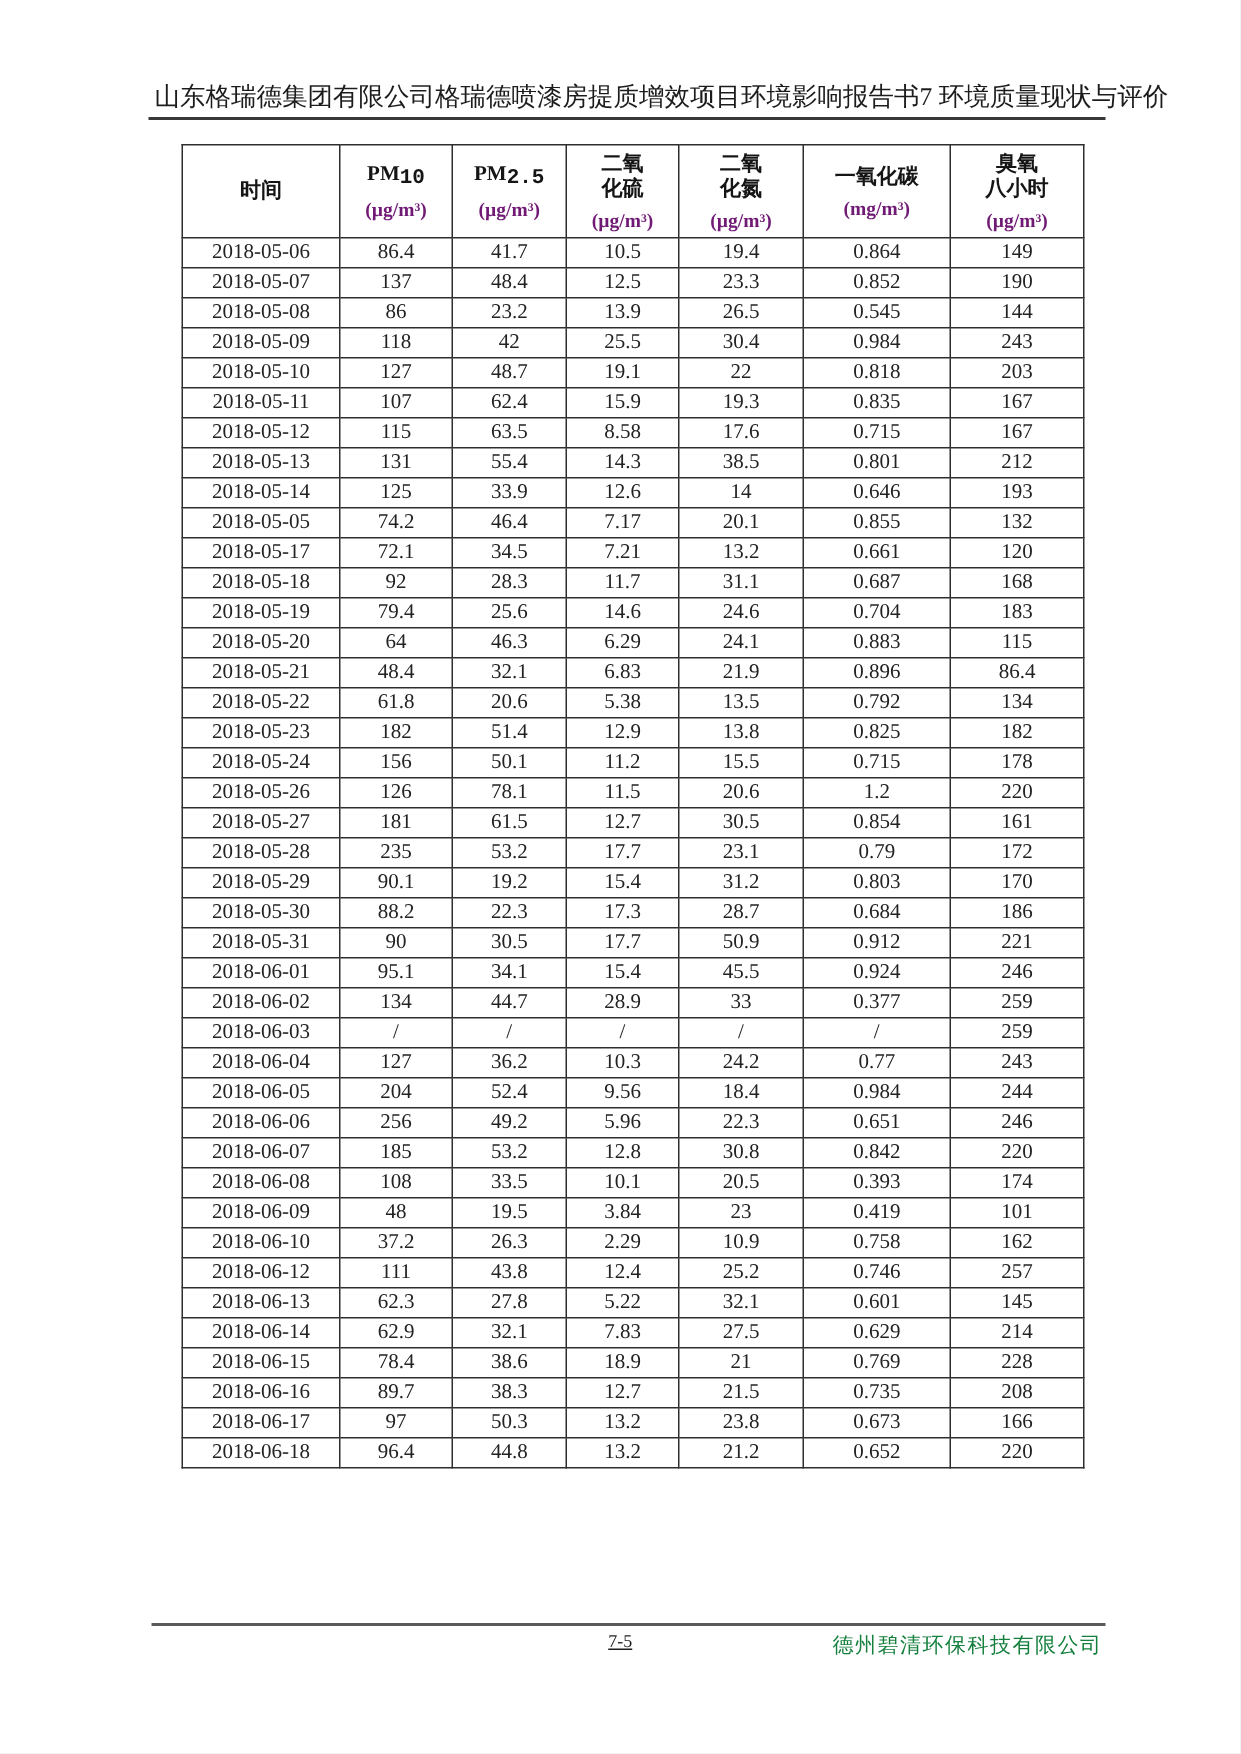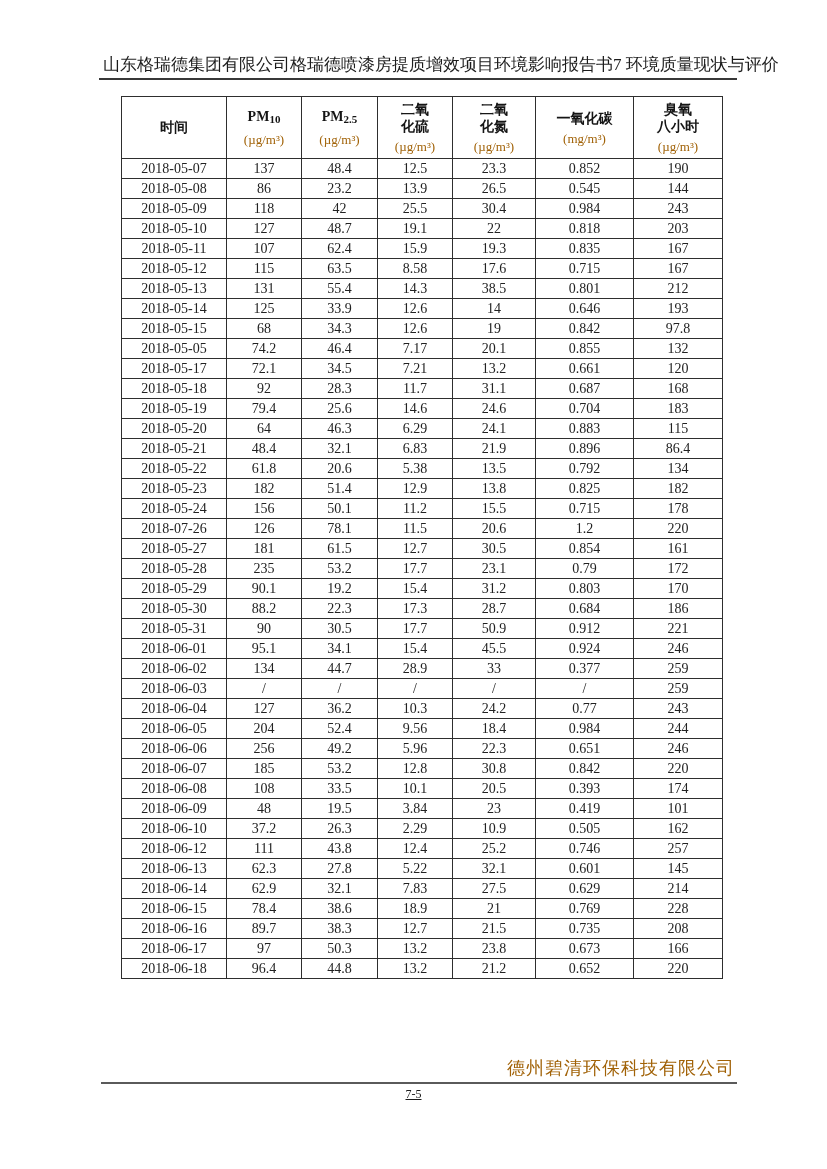--- a/index.html
+++ b/index.html
@@ -60,31 +60,32 @@
     line-height: 19px;
     color: #222;
   }
   .hname {
     font-size: 14px;
     line-height: 17px;
     font-weight: bold;
     color: #151515;
   }
   .hname sub {
-    font-size: 11px;
+    font-size: 14px;
     font-weight: bold;
     vertical-align: -2px;
     letter-spacing: 0;
+    font-family: Liberation Mono, monospace;
   }
   .hunit {
     font-size: 13px;
     line-height: 15px;
-    font-weight: normal;
+    font-weight: bold;
     margin-top: 4px;
-    color: #a16207;
+    color: #701a75;
   }
 
   
   .footer-rule {
     position: absolute;
     top: 1082px;
     left: 101px;
     width: 636px;
     height: 2px;
     background: #5a5a5a;
@@ -94,26 +95,26 @@
     top: 1087px;
     left: 0;
     width: 827px;
     text-align: center;
     font-size: 12px;
     line-height: 14px;
     text-decoration: underline;
   }
   .footer-company {
     position: absolute;
-    top: 1060px;
+    top: 1090px;
     right: 92px;
-    font-size: 18px;
+    font-size: 14px;
     line-height: 16px;
     letter-spacing: 1px;
-    color: #a16207;
+    color: #15803d;
     white-space: nowrap;
   }
 </style>
 </head>
 <body>
 
 <div class="page">
 
   <div class="page-header">
     <span>山东格瑞德集团有限公司格瑞德喷漆房提质增效项目环境影响报告书</span>
@@ -157,20 +158,29 @@
             <div class="hunit">(mg/m³)</div>
           </th>
           <th>
             <div class="hname">臭氧<br>八小时</div>
             <div class="hunit">(µg/m³)</div>
           </th>
         </tr>
       </thead>
     <tbody>
         <tr>
+          <td>2018-05-06</td>
+          <td>86.4</td>
+          <td>41.7</td>
+          <td>10.5</td>
+          <td>19.4</td>
+          <td>0.864</td>
+          <td>149</td>
+        </tr>
+        <tr>
           <td>2018-05-07</td>
           <td>137</td>
           <td>48.4</td>
           <td>12.5</td>
           <td>23.3</td>
           <td>0.852</td>
           <td>190</td>
         </tr>
         <tr>
           <td>2018-05-08</td>
@@ -229,29 +239,20 @@
         <tr>
           <td>2018-05-14</td>
           <td>125</td>
           <td>33.9</td>
           <td>12.6</td>
           <td>14</td>
           <td>0.646</td>
           <td>193</td>
         </tr>
         <tr>
-          <td>2018-05-15</td>
-          <td>68</td>
-          <td>34.3</td>
-          <td>12.6</td>
-          <td>19</td>
-          <td>0.842</td>
-          <td>97.8</td>
-        </tr>
-        <tr>
           <td>2018-05-05</td>
           <td>74.2</td>
           <td>46.4</td>
           <td>7.17</td>
           <td>20.1</td>
           <td>0.855</td>
           <td>132</td>
         </tr>
         <tr>
           <td>2018-05-17</td>
@@ -319,21 +320,21 @@
         <tr>
           <td>2018-05-24</td>
           <td>156</td>
           <td>50.1</td>
           <td>11.2</td>
           <td>15.5</td>
           <td>0.715</td>
           <td>178</td>
         </tr>
         <tr>
-          <td>2018-07-26</td>
+          <td>2018-05-26</td>
           <td>126</td>
           <td>78.1</td>
           <td>11.5</td>
           <td>20.6</td>
           <td>1.2</td>
           <td>220</td>
         </tr>
         <tr>
           <td>2018-05-27</td>
           <td>181</td>
@@ -459,21 +460,21 @@
           <td>23</td>
           <td>0.419</td>
           <td>101</td>
         </tr>
         <tr>
           <td>2018-06-10</td>
           <td>37.2</td>
           <td>26.3</td>
           <td>2.29</td>
           <td>10.9</td>
-          <td>0.505</td>
+          <td>0.758</td>
           <td>162</td>
         </tr>
         <tr>
           <td>2018-06-12</td>
           <td>111</td>
           <td>43.8</td>
           <td>12.4</td>
           <td>25.2</td>
           <td>0.746</td>
           <td>257</td>

